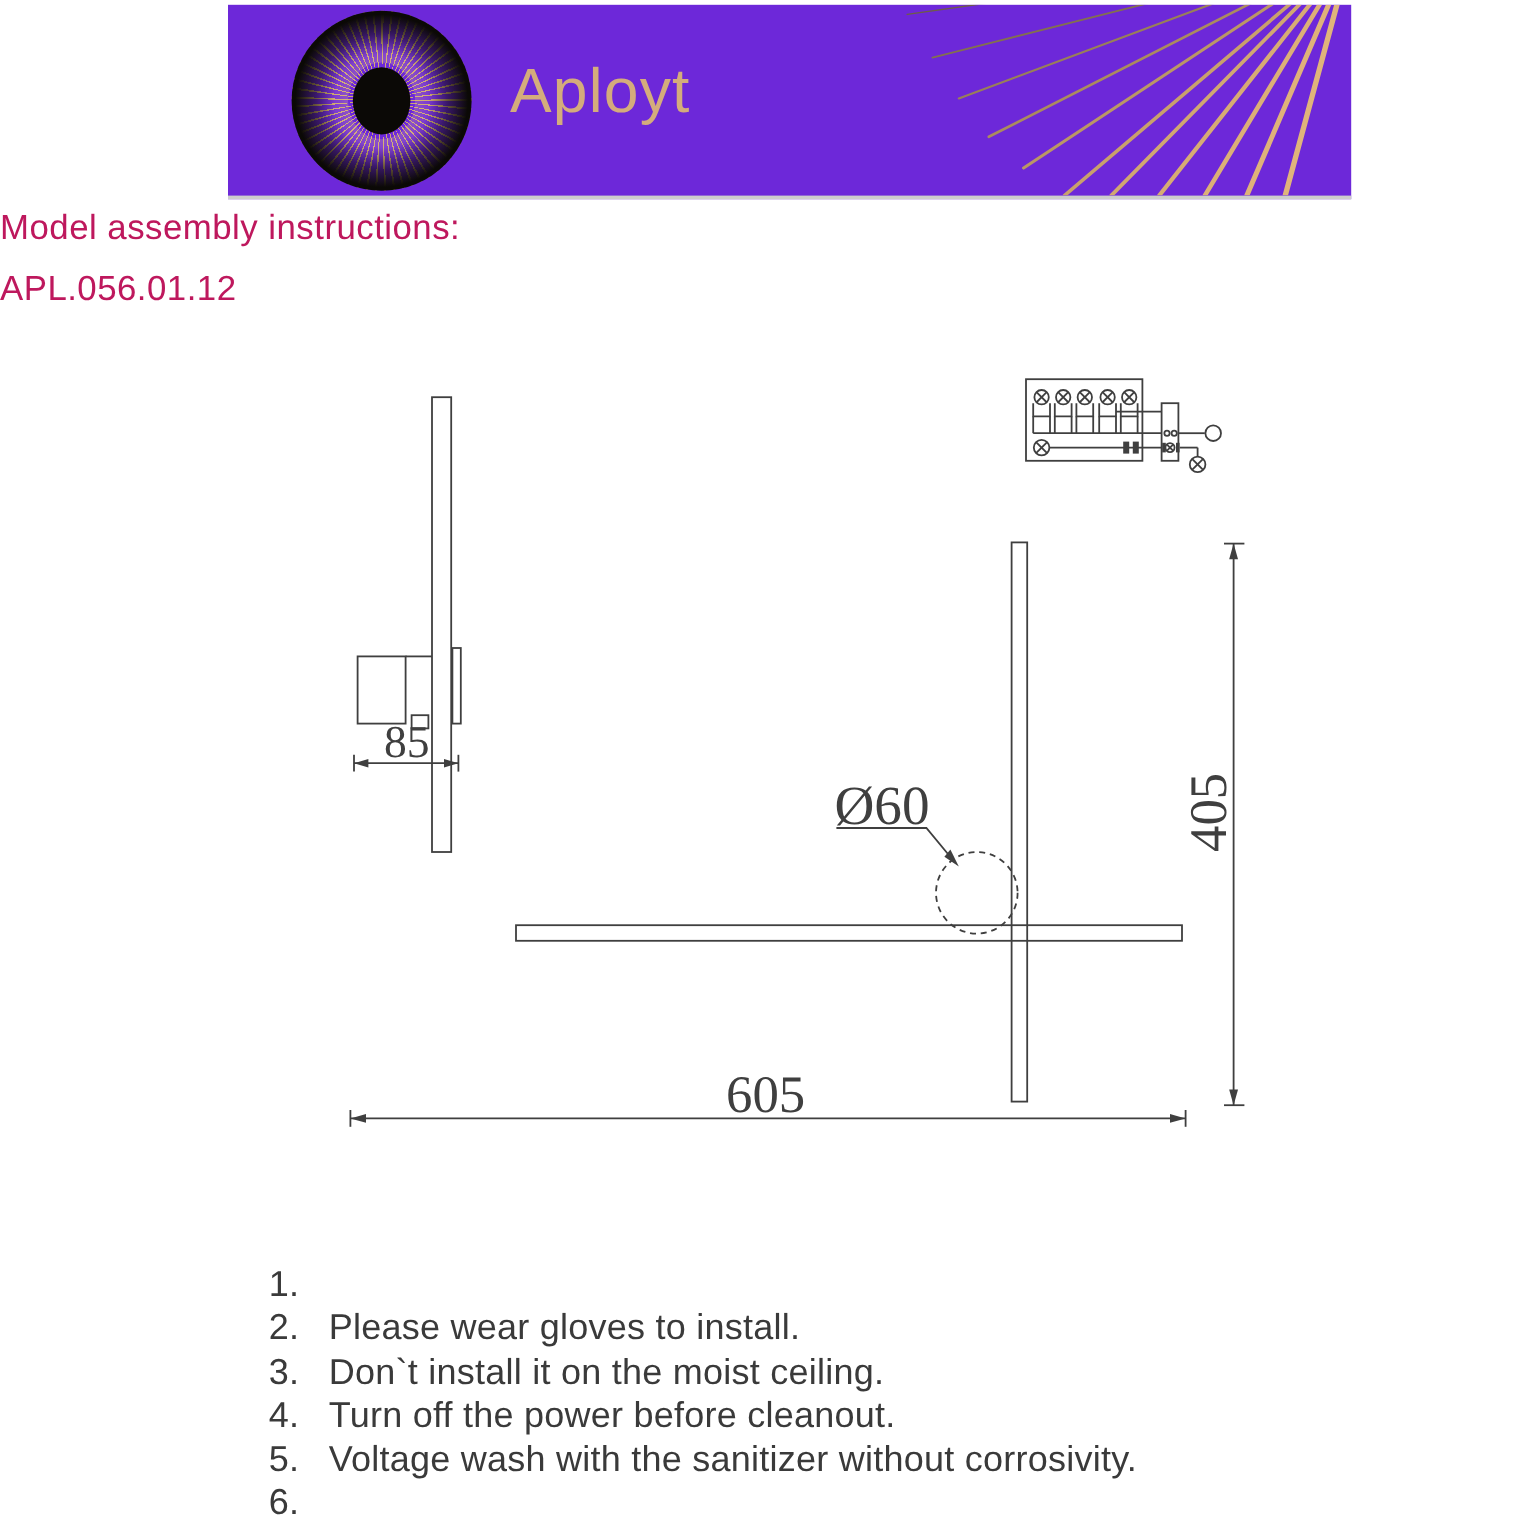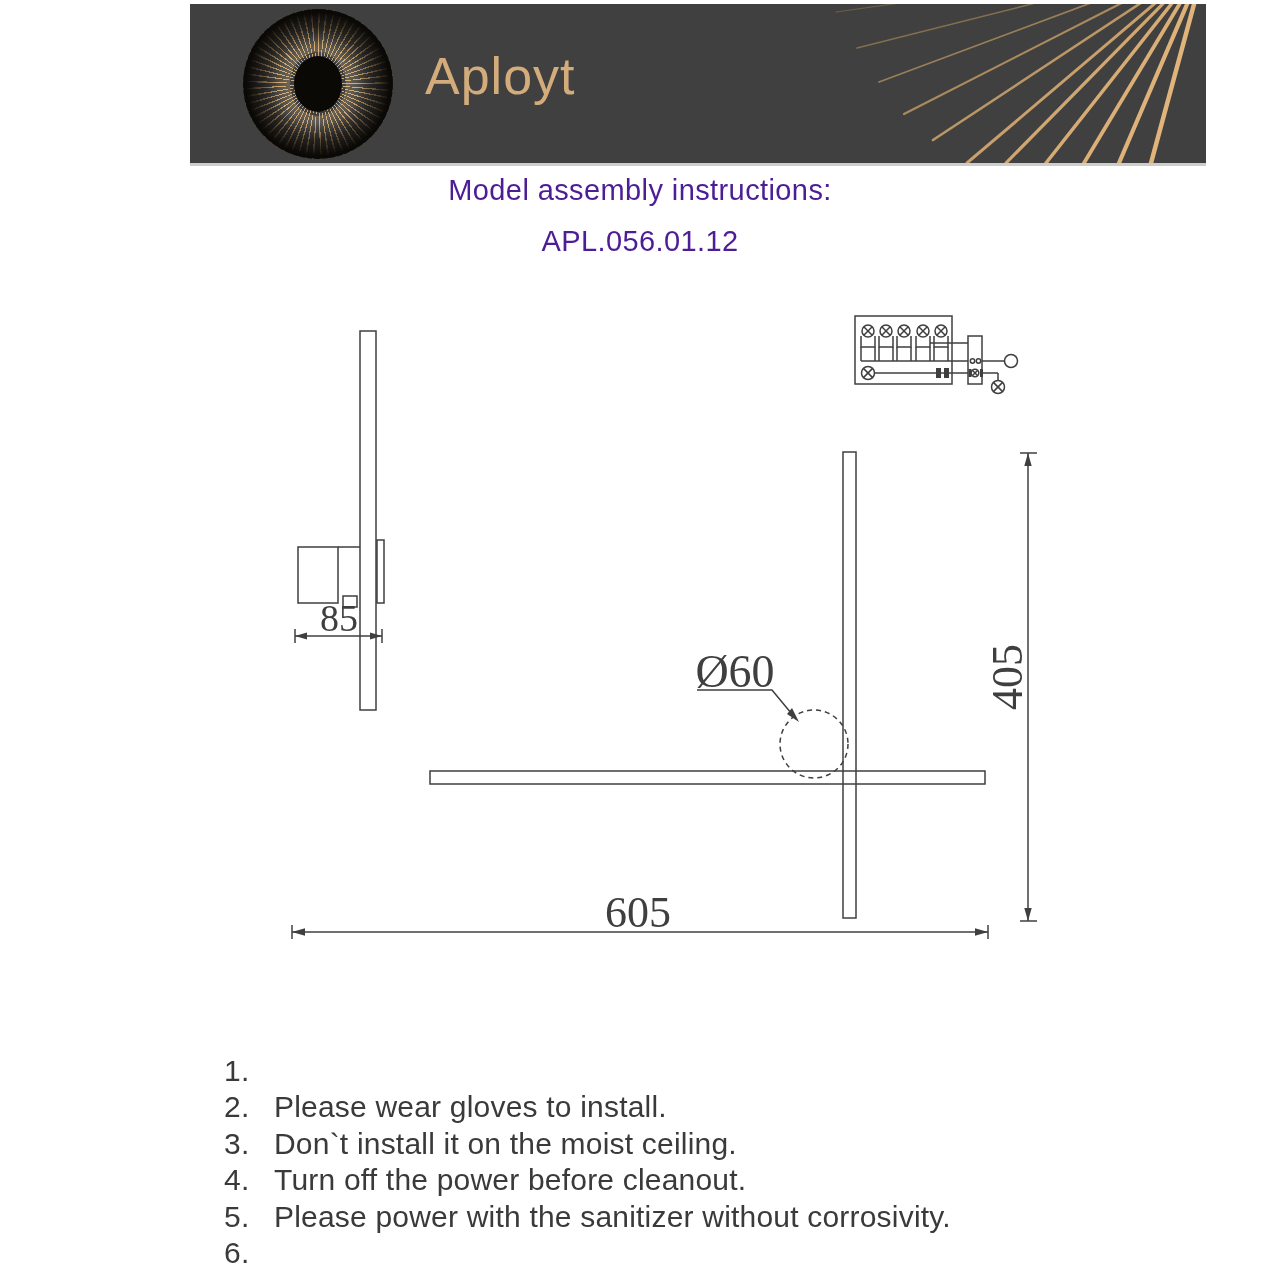--- a/index.html
+++ b/index.html
@@ -4,22 +4,22 @@
 <style>
   html,body { margin:0; padding:0; }
   body {
     width:1280px; height:1280px; position:relative; overflow:hidden;
     background:#ffffff;
     font-family:"Liberation Sans", sans-serif;
   }
 
   
   .banner {
-    position:absolute; left:190px; top:4px; width:1016px; height:159px;
-    background:#404040;
+    position:absolute; left:190px; top:4px; width:936px; height:159px;
+    background:#6d28d9;
     border-bottom:3px solid #cdcdcd;
     overflow:hidden;
   }
   .sunburst {
     position:absolute; left:53px; top:5px; width:150px; height:150px;
     border-radius:50%;
     background:repeating-conic-gradient(#cfa873 0 1.4deg, rgba(11,9,6,0) 1.4deg 5.9deg);
   }
   .sunburst .fade {
     position:absolute; inset:0; border-radius:50%;
@@ -36,21 +36,21 @@
     background:#0b0906;
   }
   .brand {
     position:absolute; left:235px; top:42px;
     font-size:52px; font-weight:300; letter-spacing:1px;
     color:#d4ac7c;
   }
   .fan { position:absolute; right:0; top:0; }
 
   
-  .title { position:absolute; left:0; top:174px; width:100%; text-align:center; color:#4c1d95; }
+  .title { position:absolute; left:0; top:174px; width:100%; text-align:left; color:#be185d; }
   .title .l1 { font-size:29px; letter-spacing:.4px; }
   .title .l2 { font-size:29px; margin-top:18px; letter-spacing:.4px; }
 
   
   svg.drawing { position:absolute; left:0; top:0; }
   .drawing line, .drawing rect, .drawing circle, .drawing path, .drawing polyline {
     stroke:#3f3f3f; fill:none; stroke-width:1.5px;
   }
   .drawing polygon { fill:#3f3f3f; stroke:none; }
   .drawing rect.solid { fill:#3f3f3f; stroke:none; }
@@ -218,18 +218,18 @@
   <div class="row">
     <span class="num">3.</span>
     <span class="txt">Don`t install it on the moist ceiling.</span>
   </div>
   <div class="row">
     <span class="num">4.</span>
     <span class="txt">Turn off the power before cleanout.</span>
   </div>
   <div class="row">
     <span class="num">5.</span>
-    <span class="txt">Please power with the sanitizer without corrosivity.</span>
+    <span class="txt">Voltage wash with the sanitizer without corrosivity.</span>
   </div>
   <div class="row">
     <span class="num">6.</span>
   </div>
 </div>
 
 </body></html>

